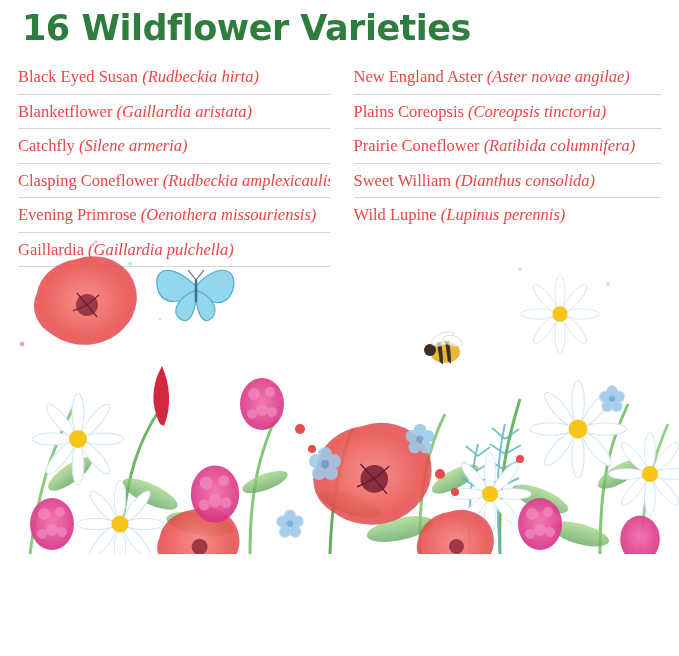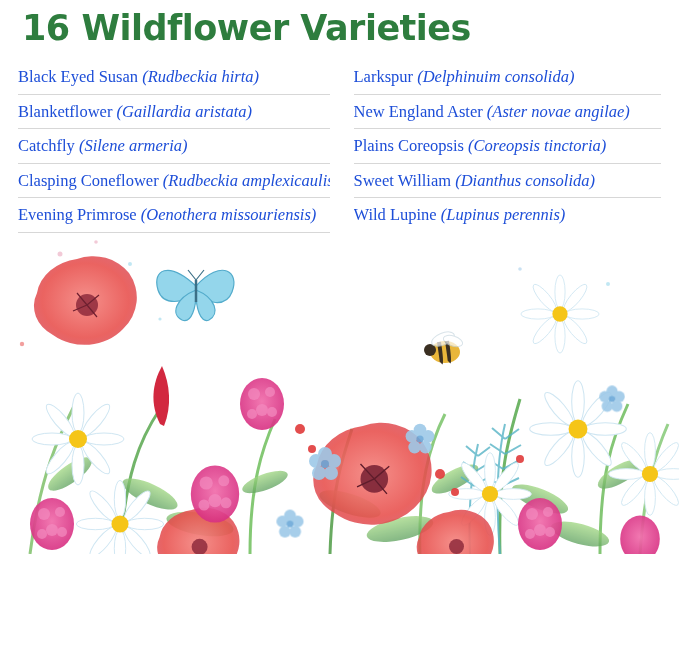--- a/index.html
+++ b/index.html
@@ -41,21 +41,21 @@
     width: 50%;
     box-sizing: border-box;
   }
   .col.left { padding-right: 10px; }
   .col.right { padding-left: 14px; }
   .row {
     border-bottom: 1px solid #d7d7d7;
     height: 33.5px;
     line-height: 33.5px;
     font-size: 16.5px;
-    color: #1d4ed8;
+    color: #ef4444;
     white-space: nowrap;
     overflow: hidden;
   }
   .row .sci {
     font-style: italic;
   }
   .art {
     position: absolute;
     left: 0;
     bottom: 0;
@@ -71,25 +71,26 @@
 
   <div class="title">16 Wildflower Varieties</div>
 
   <div class="list-wrap">
     <div class="col left">
       <div class="row"><span>Black Eyed Susan</span> <span class="sci">(Rudbeckia hirta)</span></div>
       <div class="row"><span>Blanketflower</span> <span class="sci">(Gaillardia aristata)</span></div>
       <div class="row"><span>Catchfly</span> <span class="sci">(Silene armeria)</span></div>
       <div class="row"><span>Clasping Coneflower</span> <span class="sci">(Rudbeckia amplexicaulis)</span></div>
       <div class="row"><span>Evening Primrose</span> <span class="sci">(Oenothera missouriensis)</span></div>
+      <div class="row"><span>Gaillardia</span> <span class="sci">(Gaillardia pulchella)</span></div>
     </div>
     <div class="col right">
-      <div class="row"><span>Larkspur</span> <span class="sci">(Delphinuim consolida)</span></div>
       <div class="row"><span>New England Aster</span> <span class="sci">(Aster novae angilae)</span></div>
       <div class="row"><span>Plains Coreopsis</span> <span class="sci">(Coreopsis tinctoria)</span></div>
+      <div class="row"><span>Prairie Coneflower</span> <span class="sci">(Ratibida columnifera)</span></div>
       <div class="row"><span>Sweet William</span> <span class="sci">(Dianthus consolida)</span></div>
       <div class="row" style="border-bottom:none"><span>Wild Lupine</span> <span class="sci">(Lupinus perennis)</span></div>
     </div>
   </div>
 
   <svg class="art" viewBox="0 0 679 330">
     <defs>
       <radialGradient id="softred" cx="50%" cy="50%" r="60%">
         <stop offset="0%" stop-color="#f58b86" stop-opacity="0.95"></stop>
         <stop offset="70%" stop-color="#e8524f" stop-opacity="0.9"></stop>

